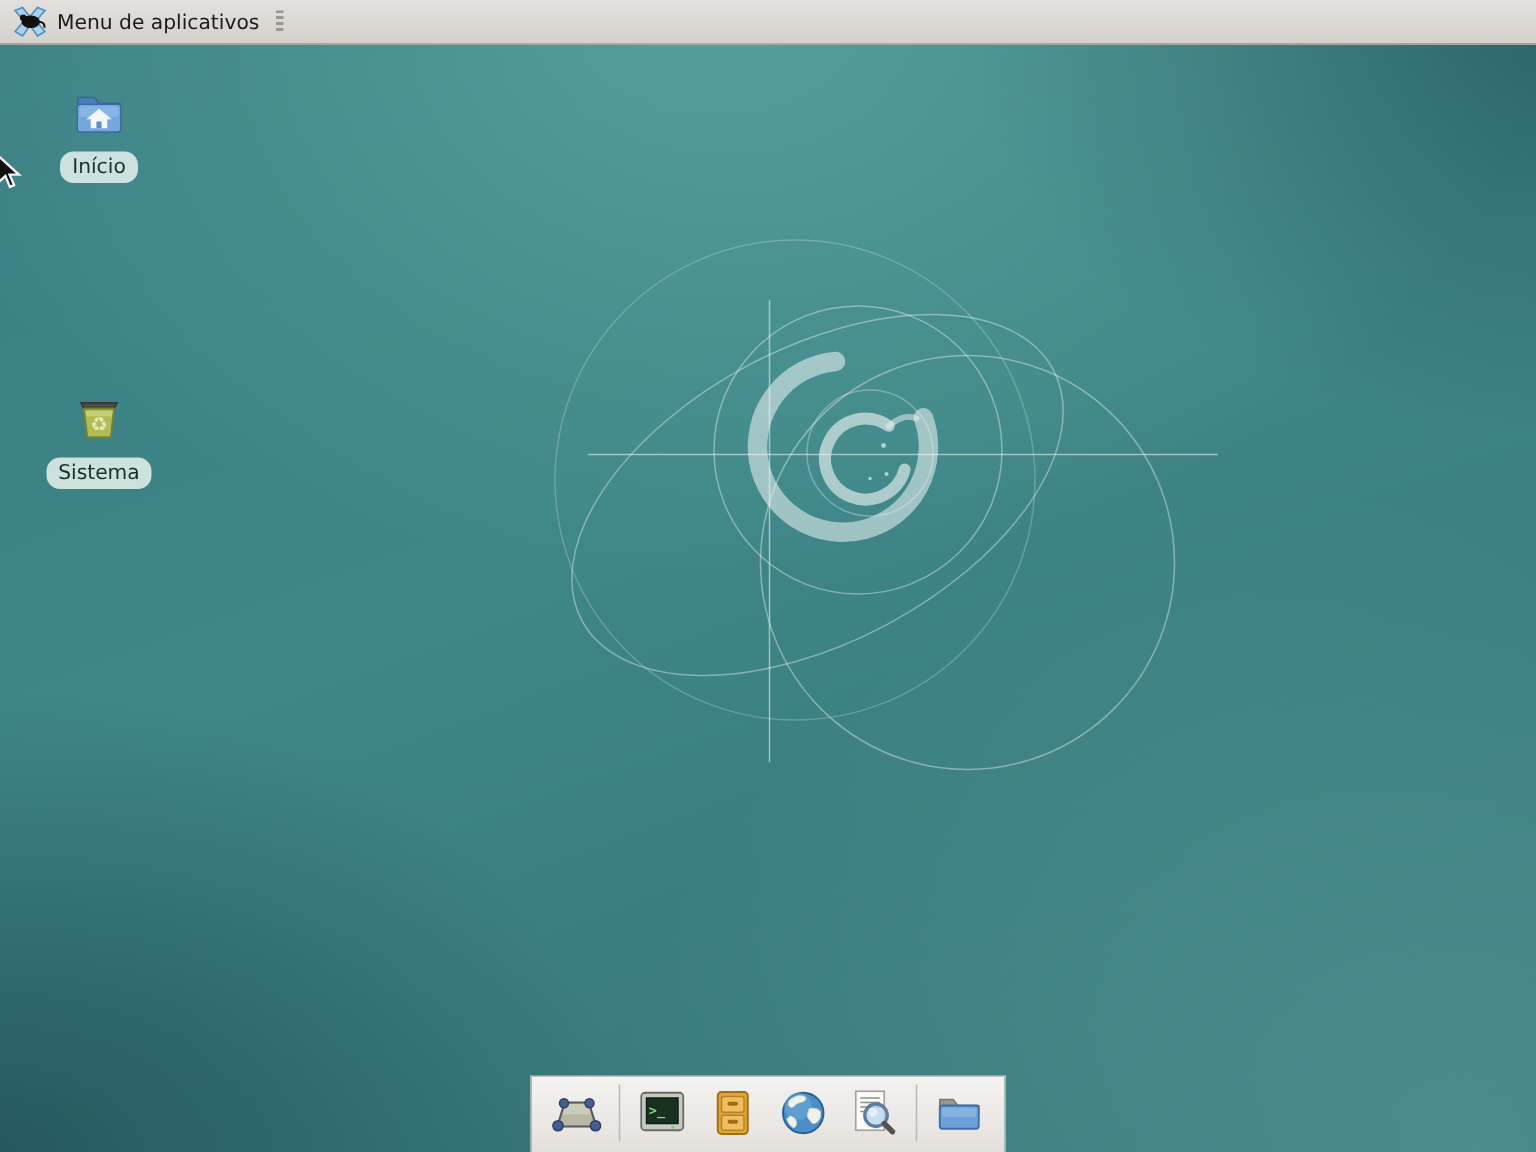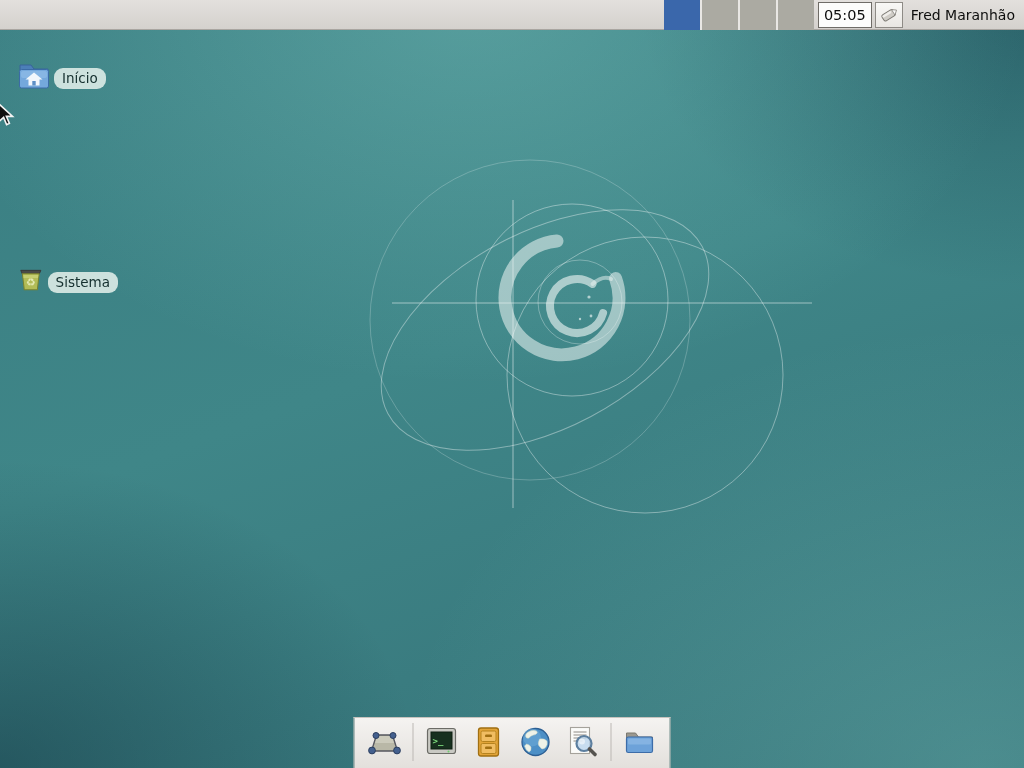--- a/index.html
+++ b/index.html
@@ -41,21 +41,21 @@
   .panel-btn {
     margin-left:3px; width:28px; height:26px; border:1px solid #8e8b86;
     background:linear-gradient(#f9f8f6,#e9e7e3);
     display:flex; align-items:center; justify-content:center;
   }
   .user { margin:0 9px 0 8px; font-size:14px; color:#0d0d0d; white-space:nowrap; }
 
   
   .desktop-icon {
     position:absolute; left:14px; width:104px;
-    display:flex; flex-direction:row; align-items:center;
+    display:flex; flex-direction:column; align-items:center;
   }
   .di-label {
     margin-top:5px; padding:2px 8px 3px; border-radius:9px;
     background:rgba(216,232,228,0.93); color:#15302f;
     font-size:13.5px; white-space:nowrap;
   }
 
   
   .dock {
     position:absolute; bottom:0; left:50%; transform:translateX(-50%);
@@ -90,40 +90,33 @@
     </g>
     <g fill="#eef6f4" fill-opacity="0.65" stroke="none">
       <circle cx="589" cy="297" r="1.6"></circle>
       <circle cx="591" cy="316" r="1.4"></circle>
       <circle cx="580" cy="319" r="1.2"></circle>
     </g>
   </svg>
 
   <div class="panel">
 
-
-    <div class="panel-right">
-      <div class="pager" id="pager">
-          <div class="ws" style="background: rgb(58, 103, 171);"></div>
-          <div class="ws" style="background: rgb(171, 170, 162);"></div>
-          <div class="ws" style="background: rgb(171, 170, 162);"></div>
-          <div class="ws" style="background: rgb(171, 170, 162);"></div>
-        </div>
-      <div class="clock">05:05</div>
-      <div class="panel-btn">
-        <svg width="20" height="18" viewBox="0 0 20 18">
-          <g transform="rotate(-32 10 9)">
-            <rect x="3" y="5.5" width="13" height="7" rx="2" fill="#cfccc6" stroke="#7b7872" stroke-width="1"></rect>
-            <polygon points="15,5.8 19,8.8 15,12.2" fill="#fbfbfa" stroke="#8d8a84" stroke-width="0.8"></polygon>
-            <rect x="3.5" y="6.2" width="10" height="2.2" rx="1" fill="#efedea"></rect>
-          </g>
-        </svg>
-      </div>
-      <div class="user">Fred Maranhão</div>
-    </div>
+    <div class="menu-button">
+      <svg width="24" height="22" viewBox="0 0 24 22">
+        <g stroke="#4d8cc0" stroke-width="1">
+          <path d="M2,3 L7,1 L12,7 L17,1 L22,3 L16,10 L22,17 L17,20 L12,13 L7,20 L2,17 L8,10 Z" fill="#a6d2ee"></path>
+        </g>
+        <ellipse cx="12.5" cy="10.5" rx="6.2" ry="4.2" fill="#111"></ellipse>
+        <circle cx="7.5" cy="7.8" r="2.2" fill="#111"></circle>
+        <path d="M18.2,10.5 q4,0.5 3.4,4" stroke="#111" stroke-width="1.4" fill="none"></path>
+      </svg>
+      <span>Menu de aplicativos</span>
+      <div class="grip"></div>
+    </div>
+
   </div>
 
   <div class="desktop-icon" style="top:56px;">
     <svg width="40" height="40" viewBox="0 0 40 40">
       <path d="M6,9 h11 l3,4 h14 v6 H6 z" fill="#4c7fb8" stroke="#38649a" stroke-width="1"></path>
       <rect x="5.5" y="13.5" width="29" height="18.5" rx="2" fill="#74a8dc" stroke="#3b6ba6" stroke-width="1"></rect>
       <rect x="7" y="15" width="26" height="7" rx="2" fill="#8cb9e6" opacity="0.8"></rect>
       <g fill="#f2f7fc">
         <polygon points="20,16.5 28.5,23.5 11.5,23.5"></polygon>
         <rect x="14.5" y="22.5" width="11" height="7"></rect>

